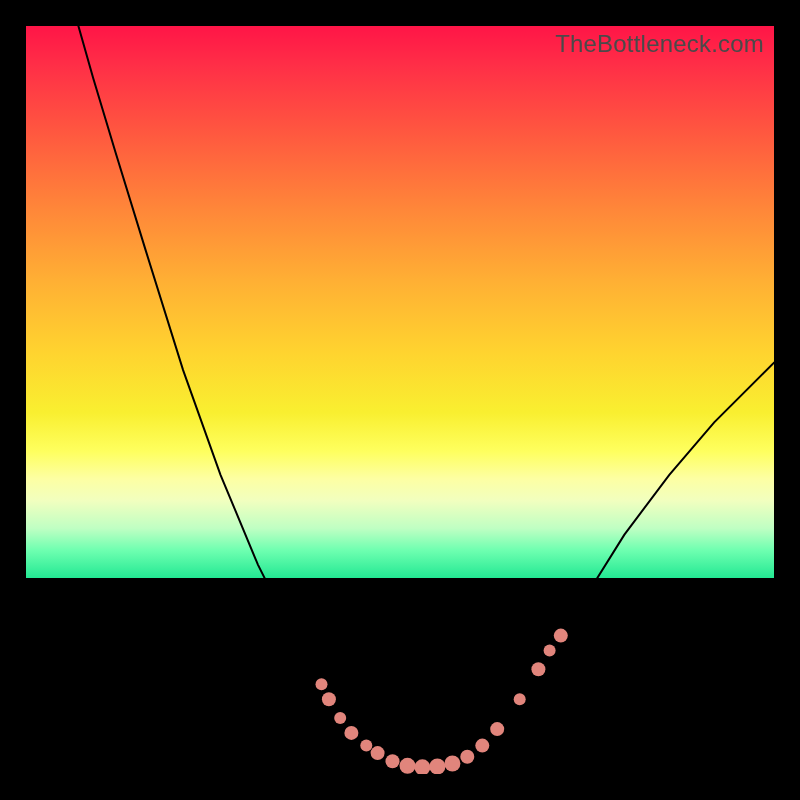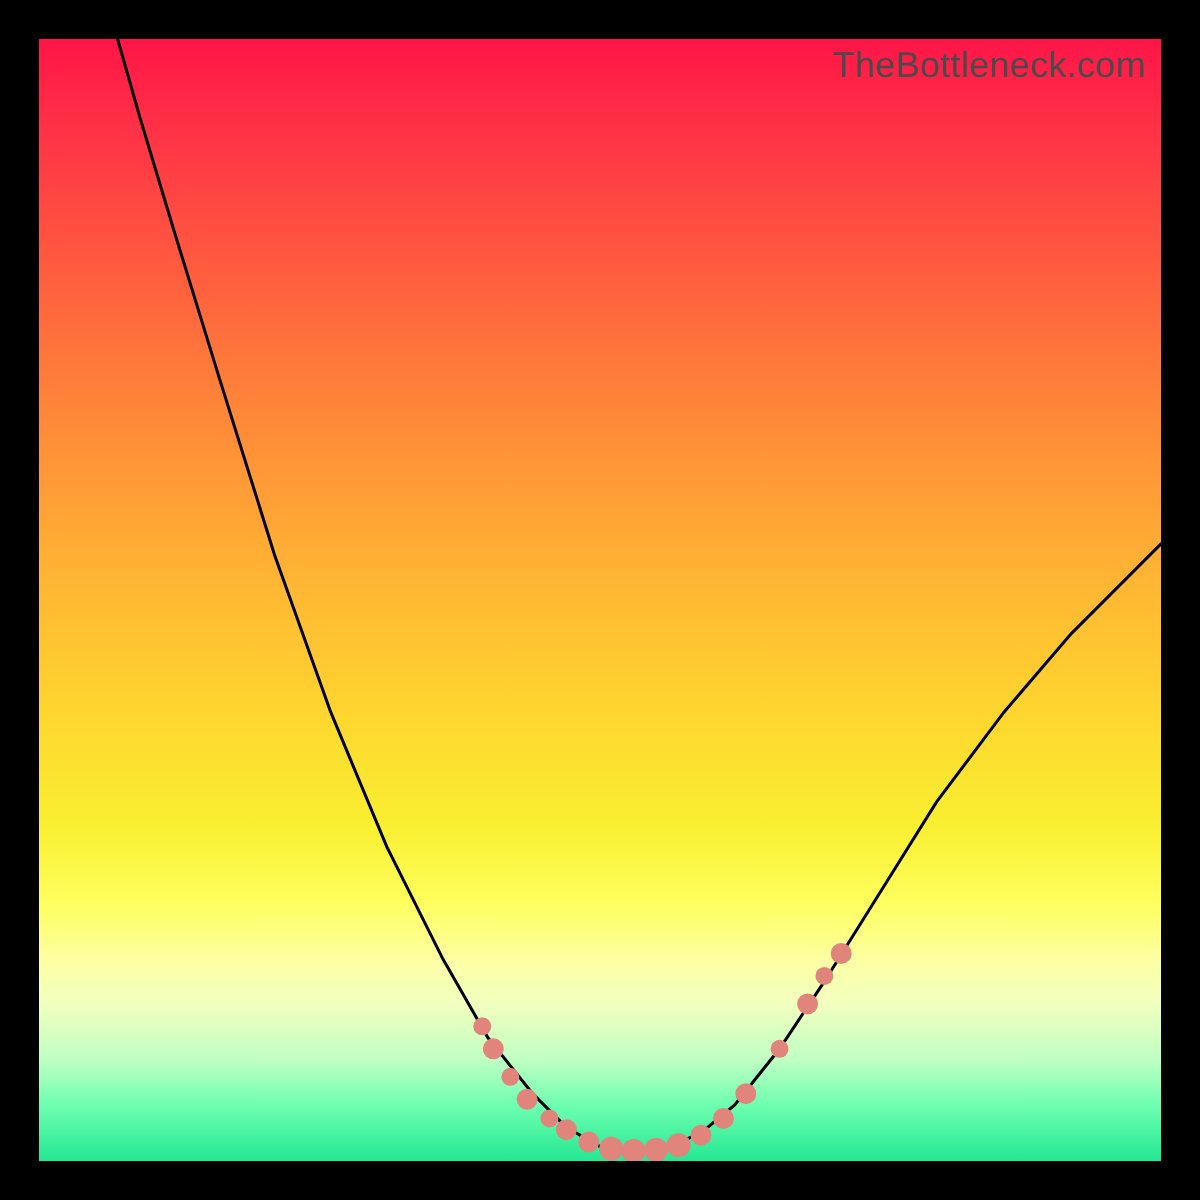--- a/index.html
+++ b/index.html
@@ -15,21 +15,21 @@
     position: relative;
     width: 800px;
     height: 800px;
     background: #000;
   }
   .plot-area {
     position: absolute;
     left: 26px;
     top: 26px;
     width: 748px;
-    height: 748px;
+    height: 552px;
     
     background: linear-gradient(to bottom,
       #ff1547 0%,
       #ff2e47 7%,
       #ff5a3f 20%,
       #ff8639 33%,
       #ffaf34 46%,
       #ffd32f 59%,
       #f9ef30 70%,
       #feff5e 77%,

